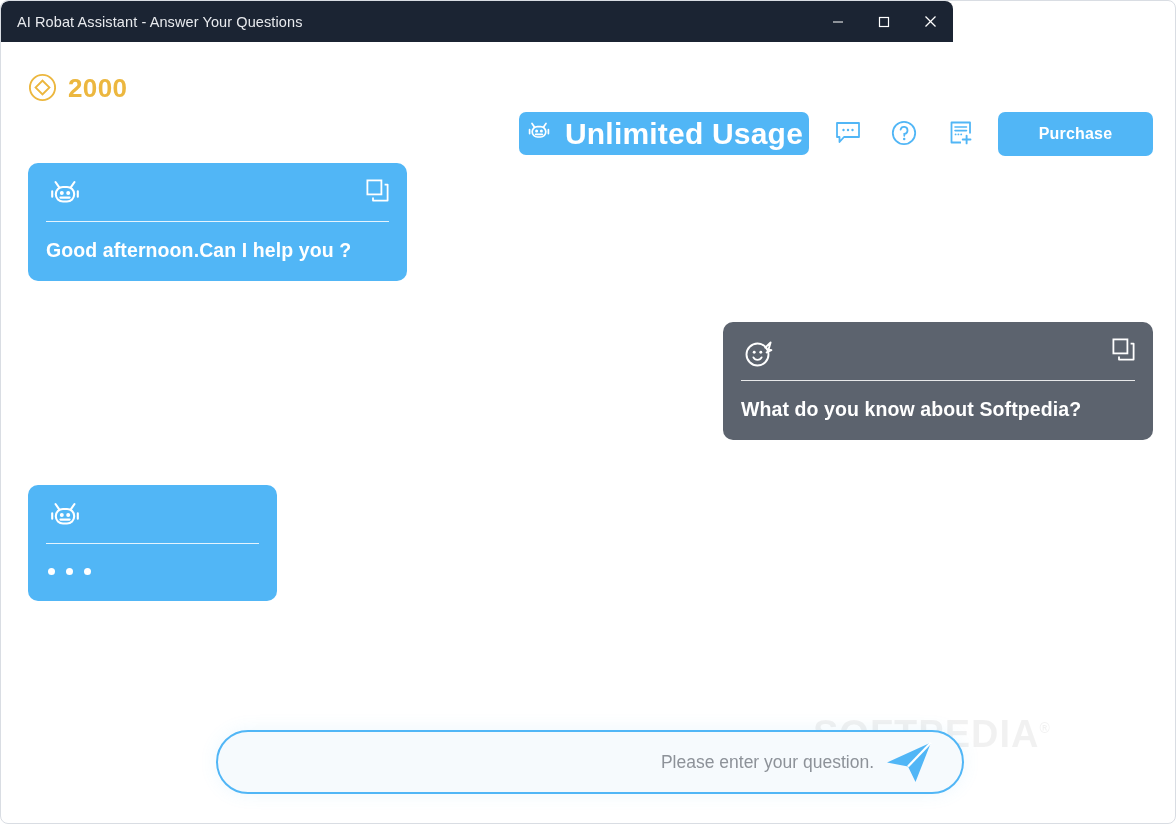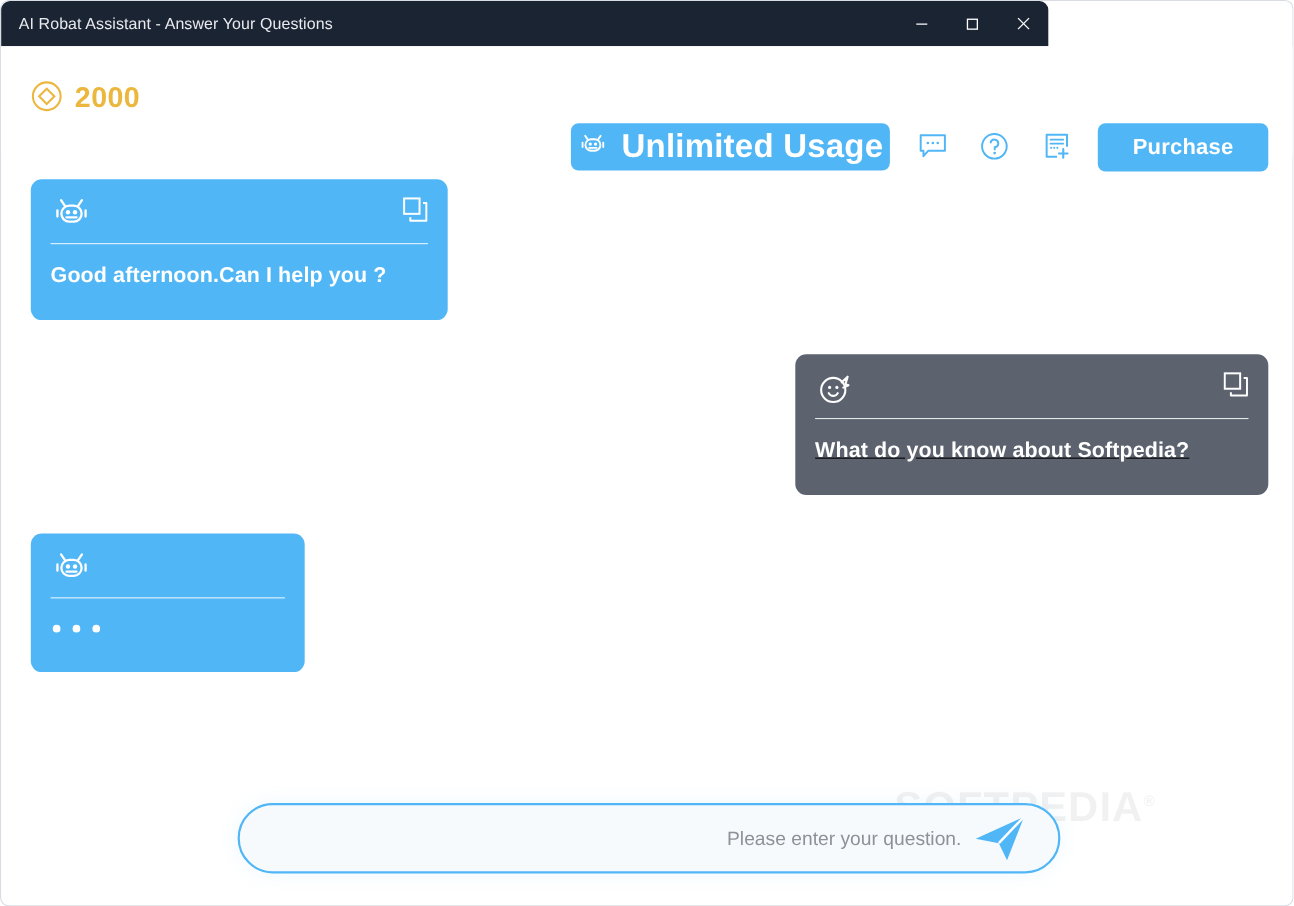--- a/index.html
+++ b/index.html
@@ -119,43 +119,43 @@
   .purchase-btn {
     position: absolute;
     left: 997px;
     top: 70px;
     width: 155px;
     height: 44px;
     background: #51b6f6;
     border-radius: 7px;
     border: none;
     color: #ffffff;
-    font-size: 20px;
+    font-size: 16px;
     font-weight: bold;
     font-family: "Liberation Sans", sans-serif;
     cursor: pointer;
     letter-spacing: 0.2px;
   }
 
   
   .chat-area {
     position: absolute;
     top: 142px; left: 0;
     width: 1176px;
     height: 570px;
     overflow: hidden;
   }
 
   .bubble {
     position: absolute;
     border-radius: 10px;
-    padding: 16px 18px 10px 18px;
+    padding: 16px 18px 0 18px;
   }
   .bubble-bot  { background: #51b6f6; }
-  .bubble-user { background: #5c636e; text-decoration: underline; }
+  .bubble-user { background: #5c636e; }
 
   .bubble-head {
     display: flex;
     align-items: flex-start;
     justify-content: space-between;
     height: 40px;
   }
   .bubble-divider {
     height: 1px;
     background: rgba(255,255,255,0.85);

